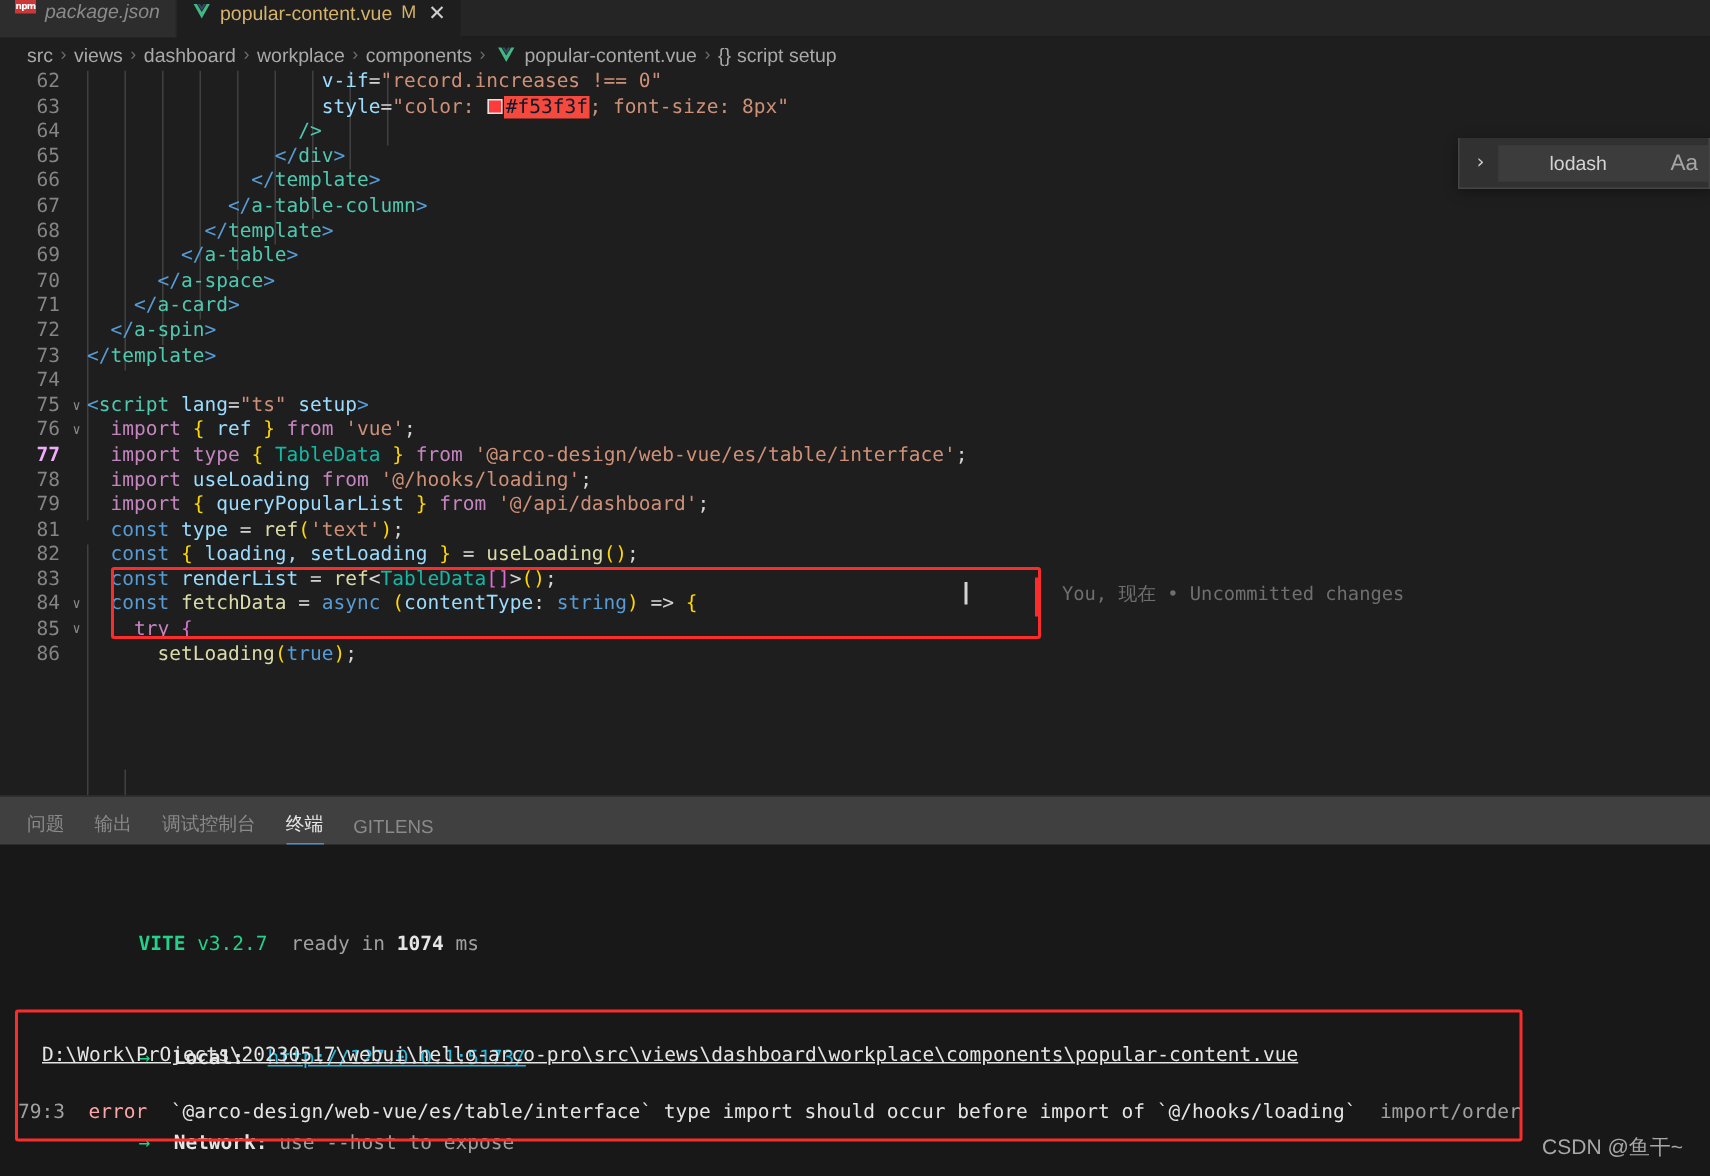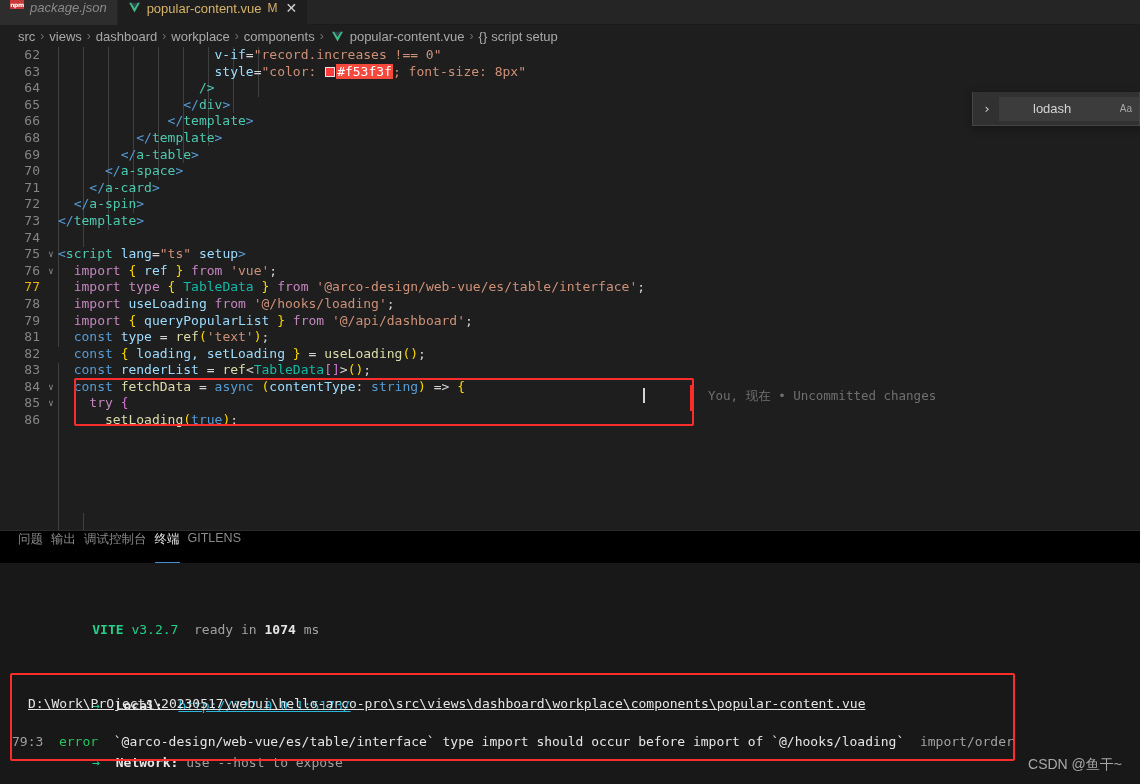--- a/index.html
+++ b/index.html
@@ -100,21 +100,21 @@
   }
   .lnum {
     width: 44px;
     min-width: 44px;
     text-align: right;
     padding-right: 4px;
     color: #858585;
     font-size: 13px;
     font-family: "DejaVu Sans Mono", monospace;
   }
-  .lnum.cur { color: #eab308; font-weight: normal; }
+  .lnum.cur { color: #f0abfc; font-weight: bold; }
   .fold {
     width: 14px; min-width: 14px;
     color: #8a8a8a;
     font-size: 9px;
     text-align: center;
   }
   .code-text {
     flex: 1;
     white-space: pre;
     font-family: "DejaVu Sans Mono", monospace;
@@ -136,21 +136,21 @@
   .t-plain   { color: #d4d4d4; }
 
   .colorbox {
     display: inline-block;
     width: 10px; height: 10px;
     background: #ff3b3b;
     border: 1px solid #e5e5e5;
     vertical-align: -1px;
     margin: 0 1px;
   }
-  .colorhl { background: #f5493d; color: #ffffff; padding: 0 1px; }
+  .colorhl { background: #f5493d; color: #0f172a; padding: 0 1px; }
 
   
   .guides { position: absolute; top: 0; left: 58px; height: 100%; pointer-events: none; }
   .guide { position: absolute; top: 0; width: 1px; background: #404040; }
 
   
   .blame {
     position: absolute;
     font-family: "DejaVu Sans Mono", monospace;
     font-size: 12.5px;
@@ -204,37 +204,38 @@
     margin-left: 2px;
     display: flex;
     align-items: center;
     padding: 0 4px;
     font-size: 13px;
     color: #d4d4d4;
     font-family: "Liberation Sans", sans-serif;
     position: relative;
   }
   .find-val { flex: 1; padding-left: 29px; }
-  .find-icons { font-size: 10px; color: #a6a6a6; padding-right: 2px; }
+  .find-icons { font-size: 15px; color: #a6a6a6; padding-right: 2px; }
 
   
   .panel {
     position: absolute;
     left: 0; right: 0;
     top: 530px;
     bottom: 0;
     background: #181818;
     border-top: 1px solid #2b2b2b;
   }
   .panel-tabs {
     display: flex;
+    align-items: flex-end;
     height: 32px;
     padding-left: 18px;
-    gap: 8px;
-    background: #000000;
+    gap: 20px;
+    background: #404040;
   }
   .p-tab {
     font-size: 12.5px;
     color: #8a8a8a;
     padding-bottom: 5px;
     position: relative;
     white-space: nowrap;
     font-family: "Liberation Sans", sans-serif;
   }
   .p-tab.active { color: #e7e7e7; }
@@ -251,21 +252,21 @@
     font-family: "DejaVu Sans Mono", monospace;
     font-size: 13px;
     color: #cccccc;
     line-height: 19px;
   }
   .term-line { white-space: pre; padding-left: 14px; }
   .c-green { color: #23d18b; }
   .c-cyan  { color: #29b8db; }
   .c-white { color: #e5e5e5; }
   .c-bold  { font-weight: bold; }
-  .c-red   { color: #22c55e; }
+  .c-red   { color: #fca5a5; }
   .c-dim   { color: #a0a0a0; }
   .c-under { text-decoration: underline; }
 
   .errbox {
     position: absolute;
     left: 10px;
     top: 142px;
     width: 1005px;
     height: 88px;
     border: 2px solid #fb2c2c;
@@ -351,20 +352,21 @@
       <div class="guide" style="left:0px;  top:316px;height:167px;"></div>
       <div class="guide" style="left:25px; top:466px;height:17px;"></div>
     </div>
 
     <div id="code-body">
         <div class="code-line"><span class="lnum">62</span><span class="fold"></span><span class="code-text"><span class="t-plain">                    </span><span class="t-attr">v-if</span><span class="t-op">=</span><span class="t-str">"record.increases !== 0"</span></span></div>
         <div class="code-line"><span class="lnum">63</span><span class="fold"></span><span class="code-text"><span class="t-plain">                    </span><span class="t-attr">style</span><span class="t-op">=</span><span class="t-str">"color: </span><span class="colorbox"></span><span class="colorhl">#f53f3f</span><span class="t-str">; font-size: 8px"</span></span></div>
         <div class="code-line"><span class="lnum">64</span><span class="fold"></span><span class="code-text"><span class="t-plain">                  </span><span class="t-tagname">/&gt;</span></span></div>
         <div class="code-line"><span class="lnum">65</span><span class="fold"></span><span class="code-text"><span class="t-plain">                </span><span class="t-tag">&lt;/</span><span class="t-tagname">div</span><span class="t-tag">&gt;</span></span></div>
         <div class="code-line"><span class="lnum">66</span><span class="fold"></span><span class="code-text"><span class="t-plain">              </span><span class="t-tag">&lt;/</span><span class="t-tagname">template</span><span class="t-tag">&gt;</span></span></div>
+        <div class="code-line"><span class="lnum">67</span><span class="fold"></span><span class="code-text"><span class="t-plain">            </span><span class="t-tag">&lt;/</span><span class="t-tagname">a-table-column</span><span class="t-tag">&gt;</span></span></div>
         <div class="code-line"><span class="lnum">68</span><span class="fold"></span><span class="code-text"><span class="t-plain">          </span><span class="t-tag">&lt;/</span><span class="t-tagname">template</span><span class="t-tag">&gt;</span></span></div>
         <div class="code-line"><span class="lnum">69</span><span class="fold"></span><span class="code-text"><span class="t-plain">        </span><span class="t-tag">&lt;/</span><span class="t-tagname">a-table</span><span class="t-tag">&gt;</span></span></div>
         <div class="code-line"><span class="lnum">70</span><span class="fold"></span><span class="code-text"><span class="t-plain">      </span><span class="t-tag">&lt;/</span><span class="t-tagname">a-space</span><span class="t-tag">&gt;</span></span></div>
         <div class="code-line"><span class="lnum">71</span><span class="fold"></span><span class="code-text"><span class="t-plain">    </span><span class="t-tag">&lt;/</span><span class="t-tagname">a-card</span><span class="t-tag">&gt;</span></span></div>
         <div class="code-line"><span class="lnum">72</span><span class="fold"></span><span class="code-text"><span class="t-plain">  </span><span class="t-tag">&lt;/</span><span class="t-tagname">a-spin</span><span class="t-tag">&gt;</span></span></div>
         <div class="code-line"><span class="lnum">73</span><span class="fold"></span><span class="code-text"><span class="t-tag">&lt;/</span><span class="t-tagname">template</span><span class="t-tag">&gt;</span></span></div>
         <div class="code-line"><span class="lnum">74</span><span class="fold"></span><span class="code-text"></span></div>
         <div class="code-line"><span class="lnum">75</span><span class="fold">∨</span><span class="code-text"><span class="t-tag">&lt;</span><span class="t-tagname">script</span><span class="t-plain"> </span><span class="t-attr">lang</span><span class="t-op">=</span><span class="t-str">"ts"</span><span class="t-plain"> </span><span class="t-attr">setup</span><span class="t-tag">&gt;</span></span></div>
         <div class="code-line"><span class="lnum">76</span><span class="fold">∨</span><span class="code-text"><span class="t-plain">  </span><span class="t-kw">import</span><span class="t-plain"> </span><span class="t-brk1">{</span><span class="t-var"> ref </span><span class="t-brk1">}</span><span class="t-plain"> </span><span class="t-kw">from</span><span class="t-plain"> </span><span class="t-str">'vue'</span><span class="t-plain">;</span></span></div>
         <div class="code-line"><span class="lnum cur">77</span><span class="fold"></span><span class="code-text"><span class="t-plain">  </span><span class="t-kw">import</span><span class="t-plain"> </span><span class="t-kw">type</span><span class="t-plain"> </span><span class="t-brk1">{</span><span class="t-plain"> </span><span class="t-type">TableData</span><span class="t-plain"> </span><span class="t-brk1">}</span><span class="t-plain"> </span><span class="t-kw">from</span><span class="t-plain"> </span><span class="t-str">'@arco-design/web-vue/es/table/interface'</span><span class="t-plain">;</span></span></div>

